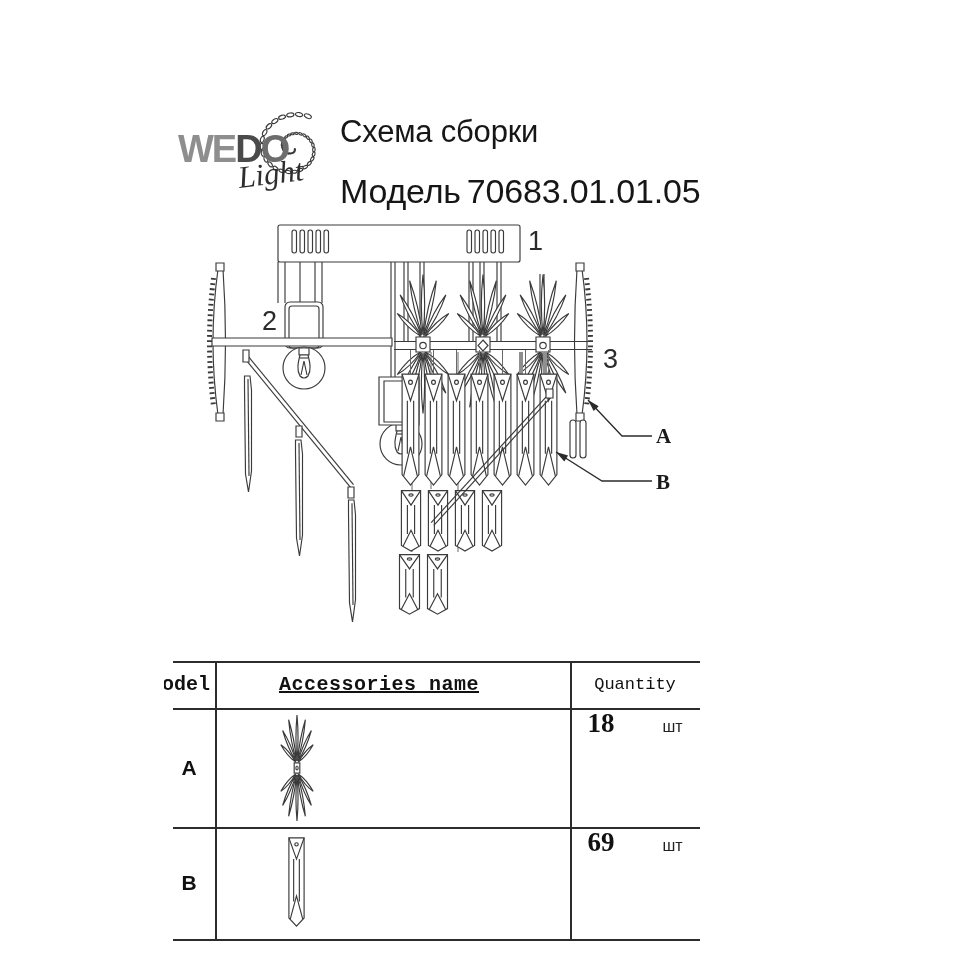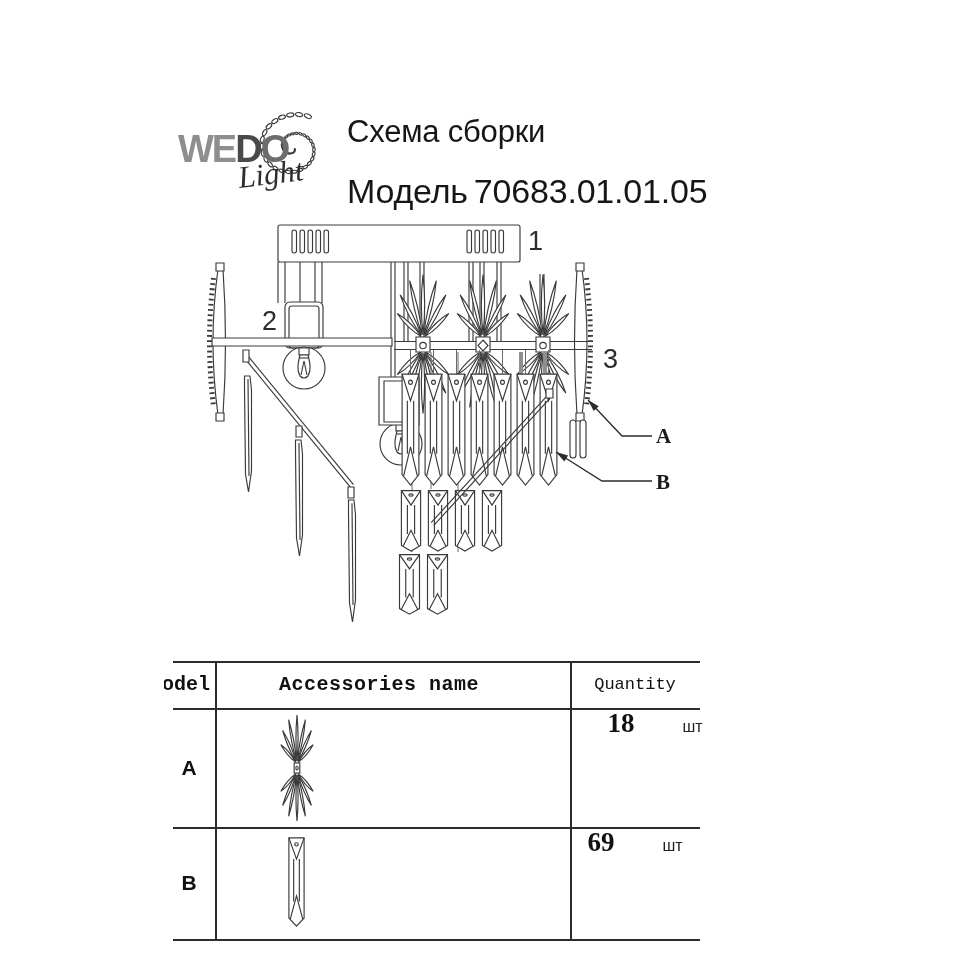--- a/index.html
+++ b/index.html
@@ -6,21 +6,21 @@
   .page{position:relative;width:970px;height:970px;background:#fff;overflow:hidden;
         font-family:"Liberation Sans",sans-serif;color:#1c1c1c;}
   
   .logo{position:absolute;left:176px;top:106px;width:170px;height:100px;text-align:center;}
   .logo .brand{position:absolute;left:2px;top:22px;font-size:38px;font-weight:bold;
                letter-spacing:-2px;color:#8e8e8e;}
   .logo .brand .d1{color:#4a4a4a;} .logo .brand .d2{color:#6d6d6d;}
   .logo .script{position:absolute;left:62px;top:50px;font-family:"Liberation Serif",serif;
                 font-style:italic;font-size:31px;color:#2e2e2e;transform:rotate(-7deg);}
   .logo svg{position:absolute;left:55px;top:-8px;}
-  .titleblock{position:absolute;left:347px;top:114px;}
+  .titleblock{position:absolute;left:340px;top:114px;}
   .titleblock .t1{font-size:31px;color:#161616;font-weight:500;letter-spacing:-0.2px;}
   .titleblock .t2{font-size:34px;color:#161616;font-weight:500;margin-top:22px;letter-spacing:-0.2px;}
   .titleblock .t2 span{margin-right:6px;}
   
   svg .ln, svg path, svg rect, svg circle, svg line, svg ellipse, svg polyline{
       stroke:#3a3a3a;stroke-width:1.15;fill:none;vector-effect:non-scaling-stroke;}
   svg .wfill{fill:#ffffff;}
   svg .grayrod{fill:#8f8f8f;stroke:none;}
   svg .hatch{stroke-dasharray:1.8 3.4;stroke-width:5;}
   svg .thin{stroke:#6a6a6a;stroke-width:1;}
@@ -296,28 +296,28 @@
     <div class="hline" style="top:0;"></div>
     <div class="hline" style="top:47px;"></div>
     <div class="hline" style="top:166px;"></div>
     <div class="hline" style="top:278px;"></div>
     <div class="vline" style="left:50.5px;"></div>
     <div class="vline" style="left:405.5px;"></div>
 
     <div class="cell clipcell mono hdr" style="left:0;top:0;width:50px;height:47px;">
       <span>Model</span>
     </div>
-    <div class="cell mono hdr" style="left:51px;top:0;width:328px;height:47px;letter-spacing:0.5px;">Accessories name</div>
+    <div class="cell mono hdr" style="left:51px;top:0;width:328px;height:47px;letter-spacing:0.5px;text-decoration:underline;">Accessories name</div>
     <div class="cell mono hdr-q" style="left:406px;top:0;width:130px;height:47px;">Quantity</div>
 
     <div class="cell rowlabel" style="left:0;top:47px;width:50px;height:119px;">A</div>
     <svg class="icon-svg" style="left:105px;top:49px;" width="56" height="116" viewBox="-46 -80 92 160" preserveAspectRatio="none">
       <use href="#fanPair" transform="scale(0.66,1)"></use>
     </svg>
-    <div class="cell qty" style="left:406px;top:47px;width:130px;height:89px;margin-left:20px;">
+    <div class="cell qty" style="left:406px;top:47px;width:130px;height:89px;">
       <span class="val">18</span>
       <span class="unit">шт</span>
     </div>
 
     <div class="cell rowlabel" style="left:0;top:166px;width:50px;height:112px;">B</div>
     <svg class="icon-svg" style="left:123px;top:176px;" width="19" height="92" viewBox="0 0 20 100" preserveAspectRatio="none">
       <use href="#prismB"></use>
     </svg>
     <div class="cell qty" style="left:406px;top:166px;width:130px;height:142px;">
       <span class="val">69</span>

